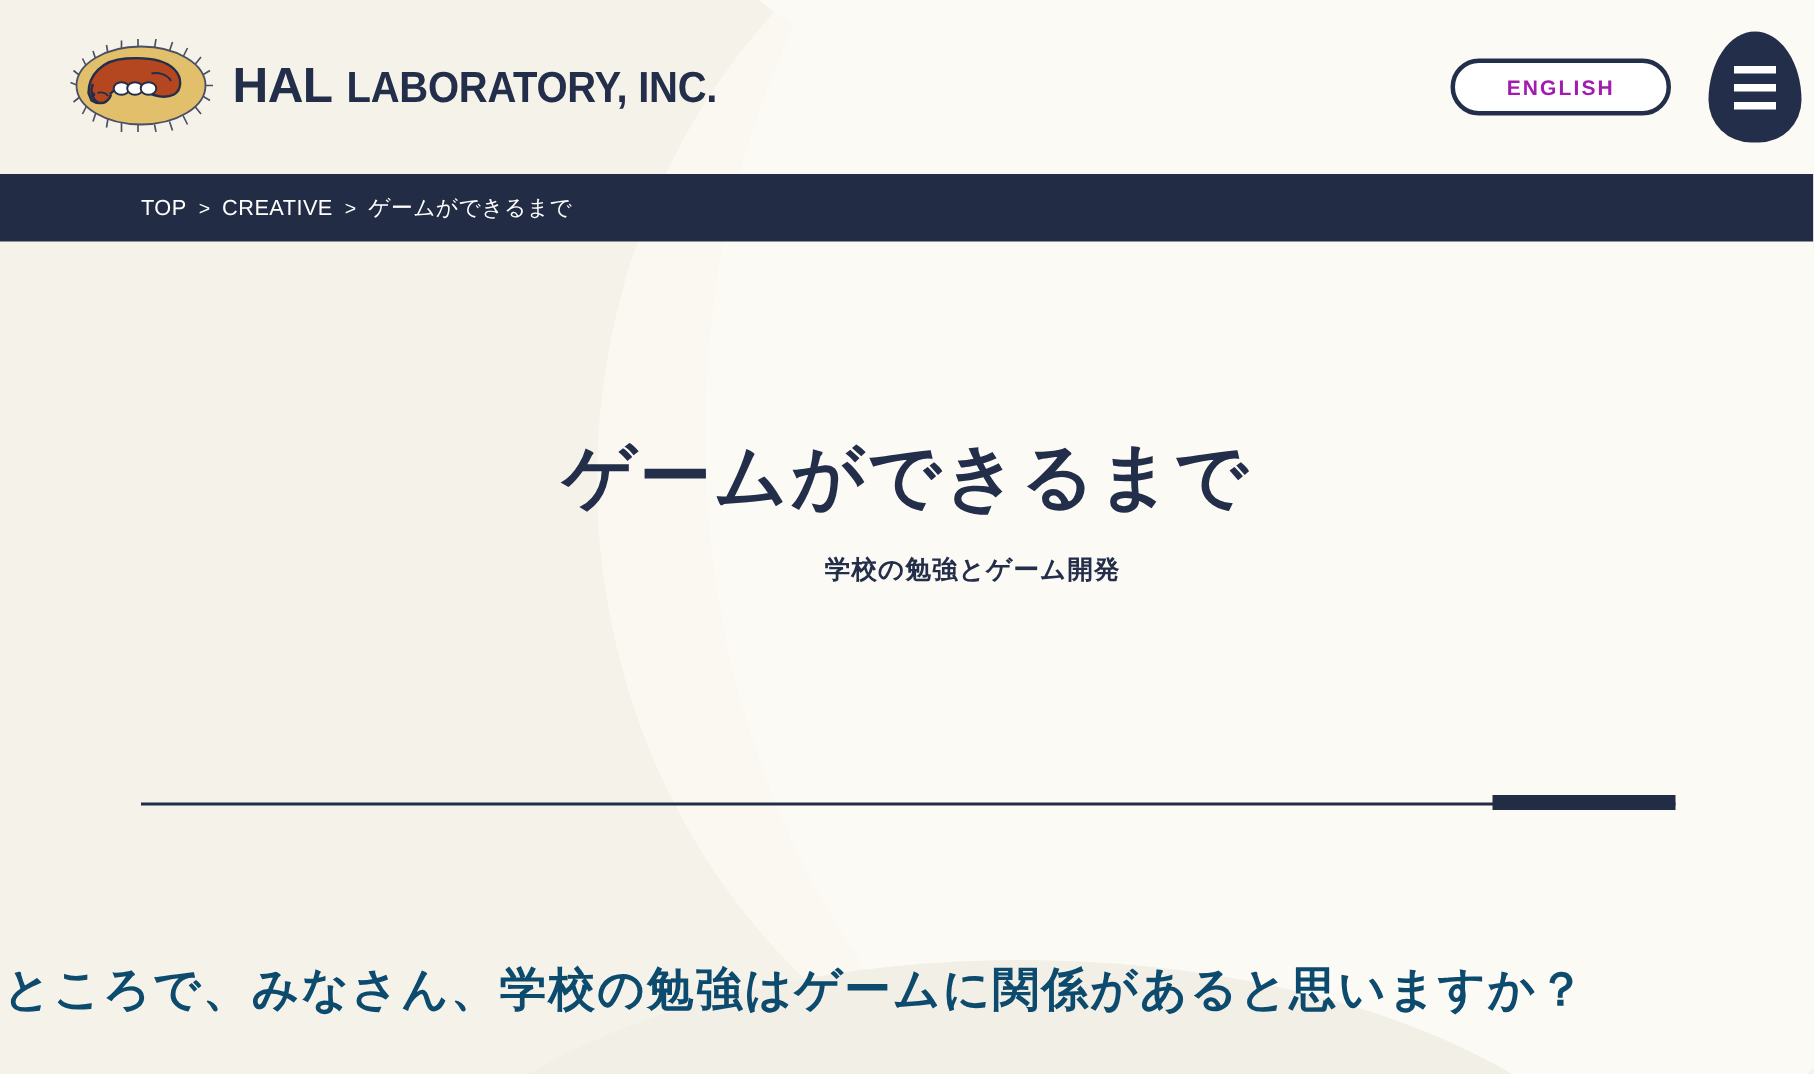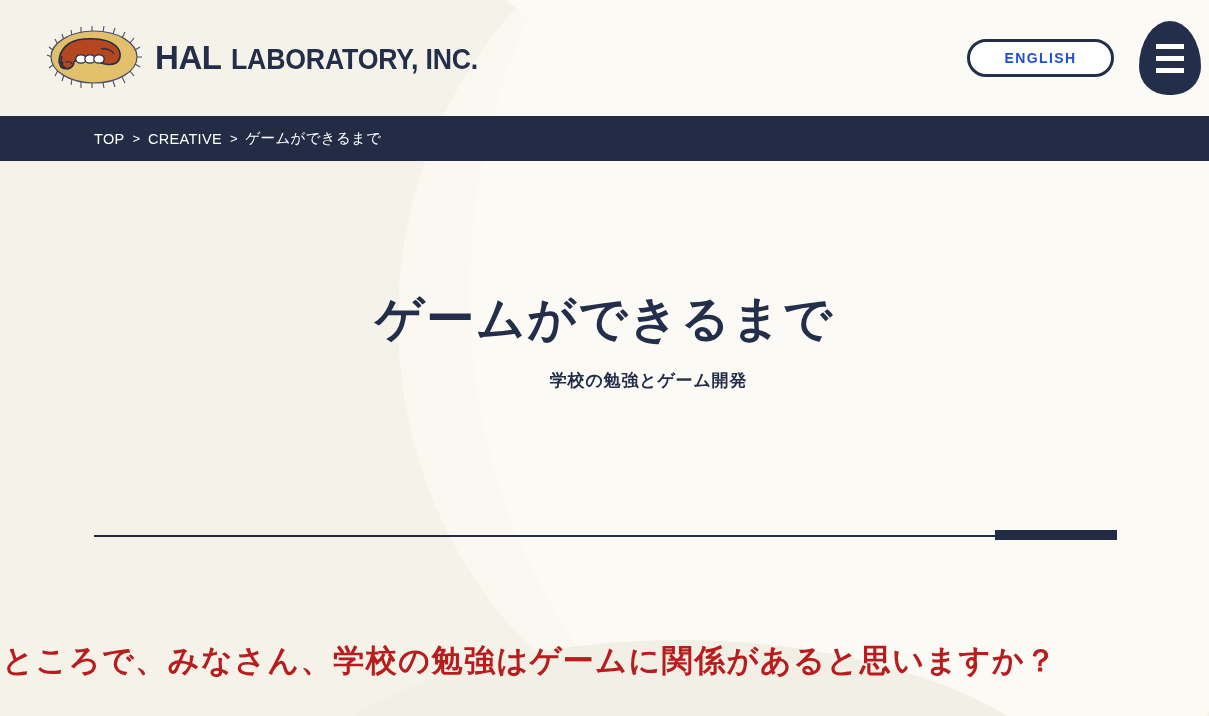--- a/index.html
+++ b/index.html
@@ -76,21 +76,21 @@
     transform:scaleX(0.92); transform-origin:left bottom;
     font-family:"Liberation Sans", sans-serif;
   }
 
   .lang-button {
     position:absolute; right:111px; top:39px;
     width:147px; height:38px;
     border:3px solid #232E4A;
     border-radius:19px;
     background:#FFFFFF;
-    color:#1d4ed8;
+    color:#a21caf;
     font-size:14px; font-weight:bold; letter-spacing:1.4px;
     display:flex; align-items:center; justify-content:center;
     cursor:pointer;
     font-family:"Liberation Sans", sans-serif;
   }
 
   .menu-button {
     position:absolute; right:24px; top:21px;
     width:62px; height:74px;
     background:#232E4A;
@@ -156,21 +156,21 @@
   .divider-cap {
     position:absolute; left:901px; top:0;
     width:122px; height:10px;
     background:#222C45;
   }
 
   
   .lead {
     position:absolute; left:0; top:636px;
     width:1060px; text-align:center;
-    color:#b91c1c;
+    color:#0c4a6e;
     font-size:31px; font-weight:bold;
     letter-spacing:1.5px; line-height:1.55;
     z-index:4;
     font-family:"DejaVu Sans", "Liberation Sans", sans-serif;
   }
 </style>
 </head>
 <body>
 
 <div id="page">

